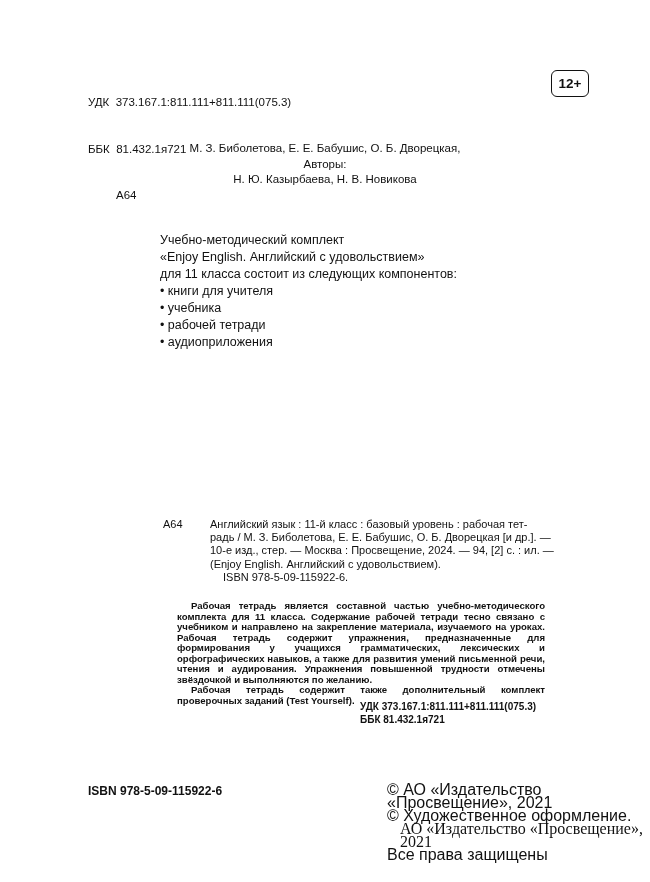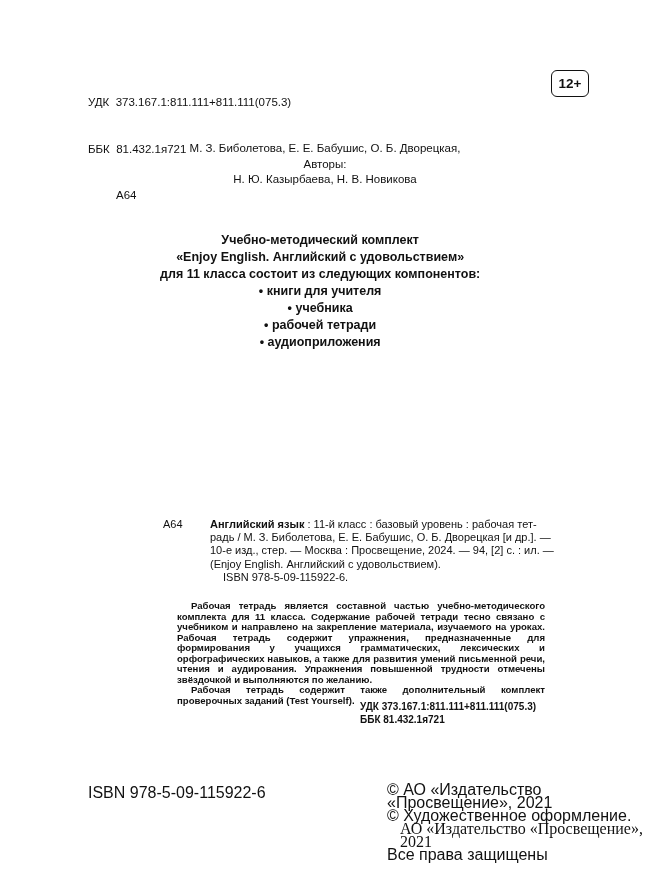--- a/index.html
+++ b/index.html
@@ -52,43 +52,42 @@
     text-align: center;
     font-size: 11.5px;
     line-height: 15.5px;
   }
 
   
   .umk {
     left: 160px;
     top: 232px;
     font-size: 12.5px;
-    font-weight: bold;
+    font-weight: normal;
     line-height: 17px;
-    text-align: center;
   }
   .umk .umk-item::before {
     content: "\2022\00a0";
   }
 
   
   .card-code {
     left: 163px;
     top: 518px;
     font-size: 11px;
   }
   .card-bib {
     left: 210px;
     top: 518px;
     width: 348px;
     font-size: 11px;
     line-height: 13.2px;
   }
   .card-bib .bib-isbn { text-indent: 13px; }
-  .card-bib b { font-weight: bold; }
+  .card-bib b { font-weight: normal; }
 
   .annot {
     left: 165px;
     width: 392px;
     font-size: 9.6px;
     line-height: 10.5px;
     text-align: justify;
   }
   .annot-1 { top: 589px; }
   .annot-2 { top: 673px; }
@@ -99,22 +98,22 @@
     top: 700px;
     font-size: 10px;
     font-weight: bold;
     line-height: 13px;
   }
 
   
   .footer-isbn {
     left: 88px;
     top: 784px;
-    font-size: 16px;
-    font-weight: normal;
+    font-size: 12px;
+    font-weight: bold;
   }
   .footer-copy {
     left: 387px;
     top: 783px;
     font-size: 16px;
     line-height: 13px;
   }
   .footer-copy .copy-indent { padding-left: 13px; font-family: Liberation Serif, serif; }
 </style>
 </head>

